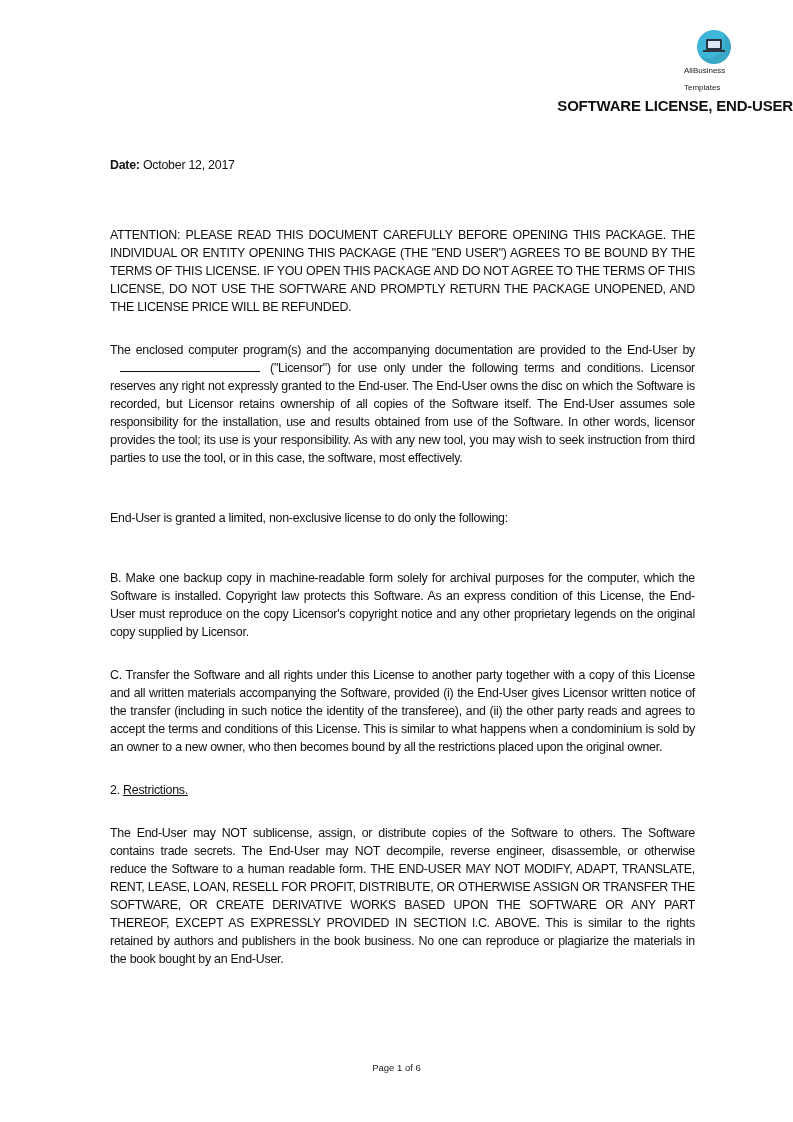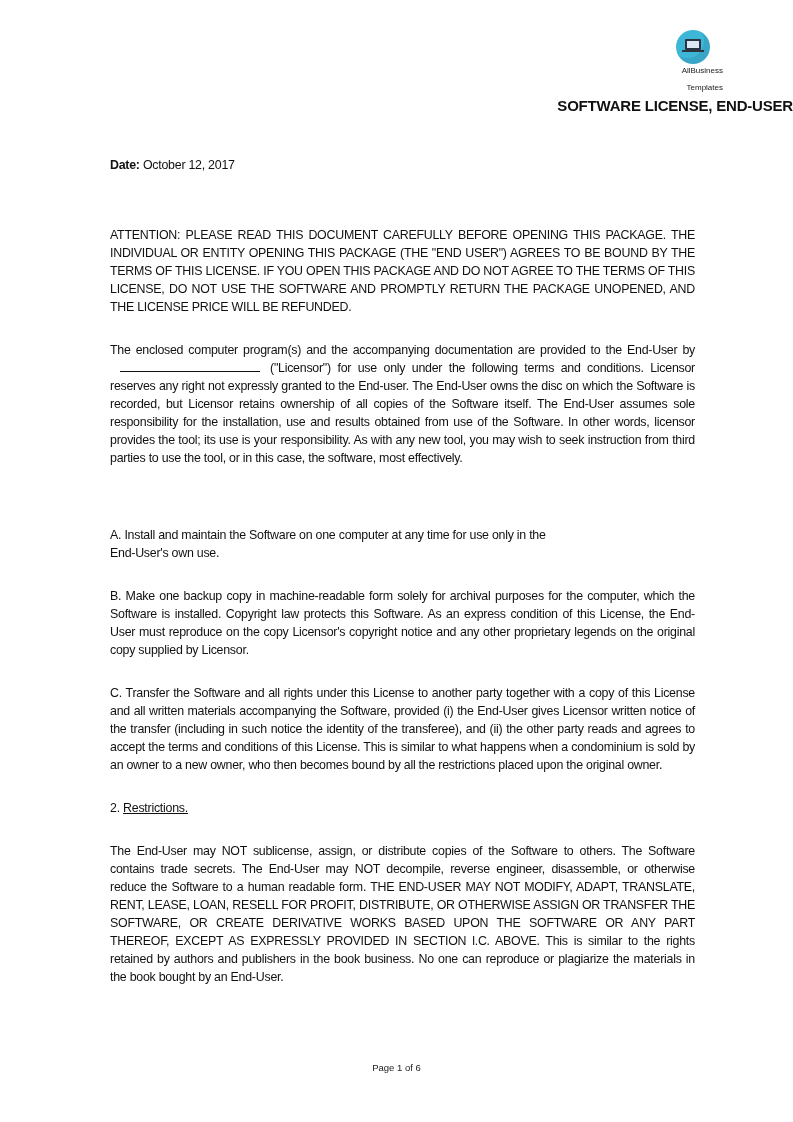--- a/index.html
+++ b/index.html
@@ -1,18 +1,18 @@
 <!DOCTYPE html>
 <html><head>
 <meta charset="utf-8">
 <style>
   html, body { margin: 0; padding: 0; background: #ffffff; }
   body { width: 793px; height: 1122px; position: relative; overflow: hidden;
          font-family: "Liberation Sans", sans-serif; color: #111; }
-  .logo { position: absolute; left: 663px; top: 30px; width: 60px; text-align: right; }
+  .logo { position: absolute; left: 684px; top: 30px; width: 60px; text-align: left; }
   .logo-circle { width: 34px; height: 34px; border-radius: 50%; background: #3db6d8;
                  margin: 0 auto; position: relative; overflow: hidden;
                  box-shadow: inset -6px -6px 0 rgba(0,0,0,0.08); }
   .laptop-screen { position: absolute; left: 9px; top: 9px; width: 16px; height: 11px;
                    background: #2b3440; border-radius: 1px; }
   .laptop-screen::after { content: ""; position: absolute; left: 2px; top: 2px; width: 12px; height: 7px; background: #dbe9f6; }
   .laptop-base { position: absolute; left: 6px; top: 20px; width: 22px; height: 2px; background: #2b3440; }
   .logo-text { font-size: 8px; line-height: 9px; color: #222; margin-top: 2px; }
   .title { position: absolute; top: 97px; left: 0; width: 793px; text-align: right;
            font-weight: bold; font-size: 15px; letter-spacing: -0.2px; }
@@ -45,23 +45,23 @@
 
   <div class="gap-lg"></div>
   <p>ATTENTION:     PLEASE READ THIS DOCUMENT CAREFULLY BEFORE OPENING THIS PACKAGE.  THE INDIVIDUAL OR ENTITY OPENING THIS PACKAGE (THE "END USER") AGREES TO BE BOUND BY THE TERMS OF THIS LICENSE.  IF YOU OPEN THIS PACKAGE AND DO NOT AGREE TO THE TERMS OF THIS LICENSE, DO NOT USE THE SOFTWARE AND PROMPTLY RETURN THE PACKAGE UNOPENED, AND THE LICENSE PRICE WILL BE REFUNDED.</p>
 
   <div class="gap"></div>
   <p><span>The enclosed computer program(s) and the accompanying documentation are provided to the End-User by</span><span class="blank"></span><span>("Licensor") for use only under the following terms and conditions.  Licensor reserves any right not expressly granted to the End-user.  The End-User owns the disc on which the Software is recorded, but Licensor retains ownership of all copies of the Software itself. The End-User assumes sole responsibility for the installation, use and results obtained from use of the Software.  In other words, licensor provides the tool; its use is your responsibility.  As with any new tool, you may wish to seek instruction from third parties to use the tool, or in this case, the software, most effectively.</span></p>
 
   <div class="gap"></div>
 
   <div class="gap"></div>
+  <p class="nojust">End-User is granted a limited, non-exclusive license to do only the following:</p>
 
   <div class="gap"></div>
-  <p class="nojust"><span>A. Install and maintain the Software on one computer at any time for use only in the</span><br><span>End-User's own use.</span></p>
 
   <div class="gap"></div>
   <p>B. Make one backup copy in machine-readable form solely for archival purposes for the computer, which the Software is installed.  Copyright law protects this Software.  As an express condition of this License, the End-User must reproduce on the copy Licensor's copyright notice and any other proprietary legends on the original copy supplied by Licensor.</p>
 
   <div class="gap"></div>
   <p>C. Transfer the Software and all rights under this License to another party together with a copy of this License and all written materials accompanying the Software, provided (i) the End-User gives Licensor written notice of the transfer (including in such notice the identity of the transferee), and (ii) the other party reads and agrees to accept the terms and conditions of this License.   This is similar to what happens when a condominium is sold by an owner to a new owner, who then becomes bound by all the restrictions placed upon the original owner.</p>
 
   <div class="gap"></div>
   <p class="nojust"><span>2.</span> <span class="u">Restrictions.</span></p>
 

